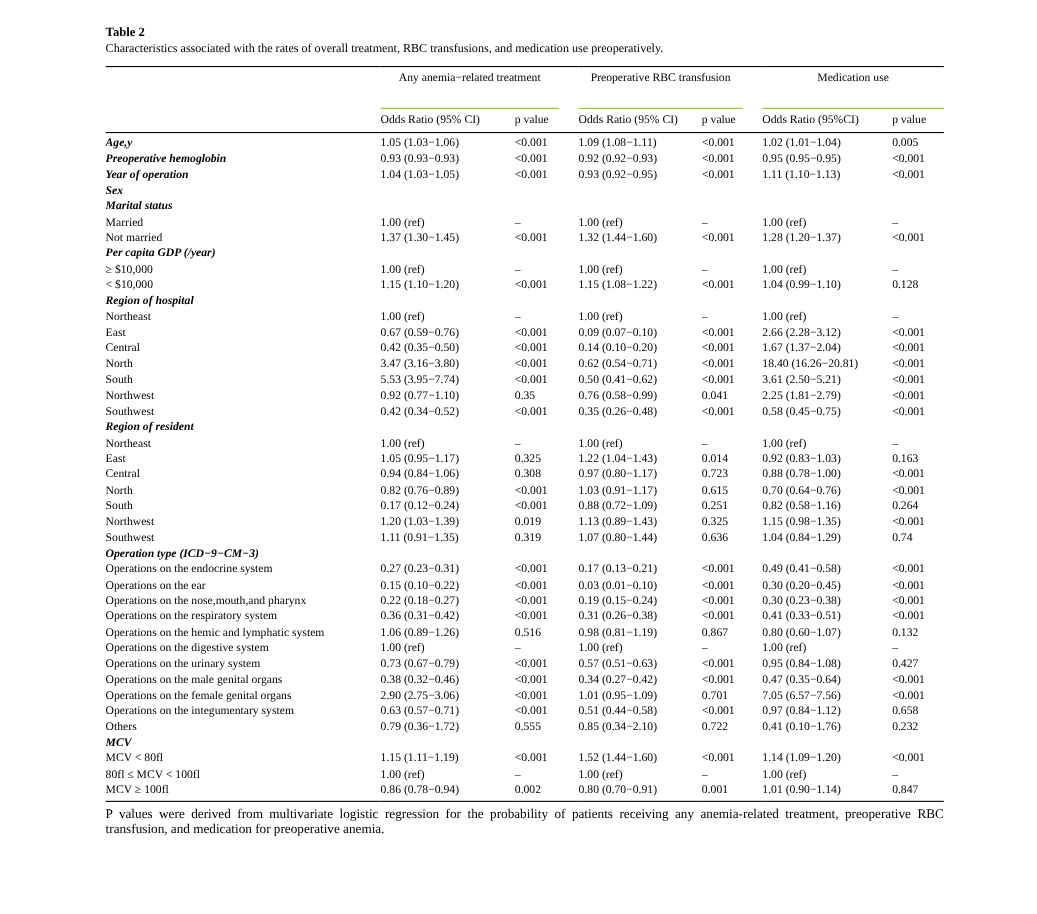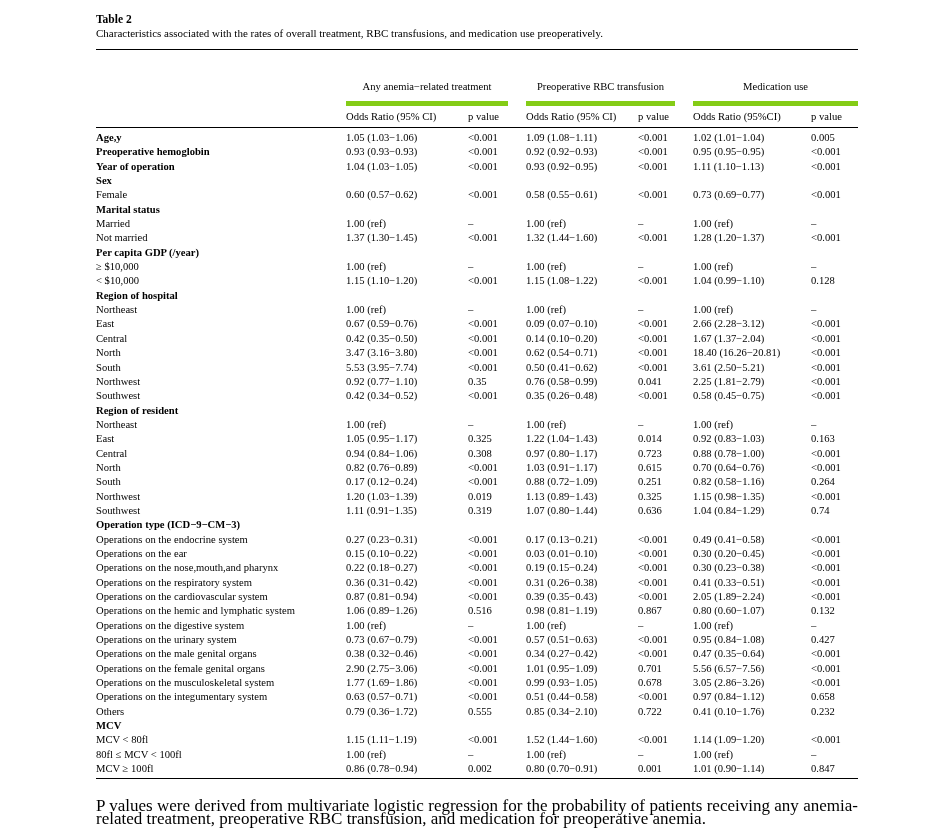--- a/index.html
+++ b/index.html
@@ -4,21 +4,21 @@
 <style>
   html, body { margin: 0; padding: 0; }
   body {
     width: 943px; height: 831px;
     background: #ffffff;
     font-family: "Liberation Serif", serif;
     color: #000;
     position: relative;
     overflow: hidden;
   }
-  .content { position: absolute; left: 96px; top: 12px; width: 762px; }
+  .content { position: absolute; left: 96px; top: 23px; width: 762px; }
 
   .table-label { font-size: 11.5px; font-weight: bold; line-height: 14px; }
   .table-caption { font-size: 11px; line-height: 14px; margin-bottom: 9px; }
 
   table {
     border-collapse: collapse;
     table-layout: fixed;
     width: 762px;
     border-top: 1px solid #000;
     border-bottom: 1px solid #000;
@@ -28,42 +28,41 @@
     text-align: left;
     font-weight: normal;
     font-size: 10.6px;
     white-space: nowrap;
   }
   thead th { vertical-align: bottom; }
 
   
   th.group { padding-top: 4px; overflow: visible; }
   th.group .ginner {
-    border-bottom: 5px solid #84cc16;
+    border-bottom: 1px solid #84cc16;
     text-align: center;
-    padding-bottom: 8px;
+    padding-bottom: 20px;
     line-height: 13px;
-    margin-top: 26px;
   }
   th.group.gap .ginner { margin-right: 18px; }
 
   tr.subrow th {
     padding: 4px 0 4px 0;
     line-height: 13px;
     border-bottom: 1px solid #000;
   }
 
   tbody td { line-height: 14.35px; overflow: hidden; }
   tbody tr:first-child td { padding-top: 3px; }
   tbody tr:last-child td { padding-bottom: 2px; }
-  td.bold { font-weight: bold; }
+  td.bold { font-weight: bold; font-style: italic; }
 
   .footnote {
-    margin-top: 20px;
-    font-size: 17px;
+    margin-top: 5px;
+    font-size: 12px;
     line-height: 13px;
     text-align: justify;
     width: 762px;
   }
 </style>
 </head>
 <body>
 
 <div class="content">
   <div class="table-label">Table 2</div>
@@ -133,29 +132,20 @@
         <tr>
           <td class="bold">Sex</td>
           <td></td>
           <td></td>
           <td></td>
           <td></td>
           <td></td>
           <td></td>
         </tr>
         <tr>
-          <td>Female</td>
-          <td>0.60 (0.57−0.62)</td>
-          <td>&lt;0.001</td>
-          <td>0.58 (0.55−0.61)</td>
-          <td>&lt;0.001</td>
-          <td>0.73 (0.69−0.77)</td>
-          <td>&lt;0.001</td>
-        </tr>
-        <tr>
           <td class="bold">Marital status</td>
           <td></td>
           <td></td>
           <td></td>
           <td></td>
           <td></td>
           <td></td>
         </tr>
         <tr>
           <td>Married</td>
@@ -385,29 +375,20 @@
         <tr>
           <td>Operations on the respiratory system</td>
           <td>0.36 (0.31−0.42)</td>
           <td>&lt;0.001</td>
           <td>0.31 (0.26−0.38)</td>
           <td>&lt;0.001</td>
           <td>0.41 (0.33−0.51)</td>
           <td>&lt;0.001</td>
         </tr>
         <tr>
-          <td>Operations on the cardiovascular system</td>
-          <td>0.87 (0.81−0.94)</td>
-          <td>&lt;0.001</td>
-          <td>0.39 (0.35−0.43)</td>
-          <td>&lt;0.001</td>
-          <td>2.05 (1.89−2.24)</td>
-          <td>&lt;0.001</td>
-        </tr>
-        <tr>
           <td>Operations on the hemic and lymphatic system</td>
           <td>1.06 (0.89−1.26)</td>
           <td>0.516</td>
           <td>0.98 (0.81−1.19)</td>
           <td>0.867</td>
           <td>0.80 (0.60−1.07)</td>
           <td>0.132</td>
         </tr>
         <tr>
           <td>Operations on the digestive system</td>
@@ -435,30 +416,21 @@
           <td>&lt;0.001</td>
           <td>0.47 (0.35−0.64)</td>
           <td>&lt;0.001</td>
         </tr>
         <tr>
           <td>Operations on the female genital organs</td>
           <td>2.90 (2.75−3.06)</td>
           <td>&lt;0.001</td>
           <td>1.01 (0.95−1.09)</td>
           <td>0.701</td>
-          <td>5.56 (6.57−7.56)</td>
-          <td>&lt;0.001</td>
-        </tr>
-        <tr>
-          <td>Operations on the musculoskeletal system</td>
-          <td>1.77 (1.69−1.86)</td>
-          <td>&lt;0.001</td>
-          <td>0.99 (0.93−1.05)</td>
-          <td>0.678</td>
-          <td>3.05 (2.86−3.26)</td>
+          <td>7.05 (6.57−7.56)</td>
           <td>&lt;0.001</td>
         </tr>
         <tr>
           <td>Operations on the integumentary system</td>
           <td>0.63 (0.57−0.71)</td>
           <td>&lt;0.001</td>
           <td>0.51 (0.44−0.58)</td>
           <td>&lt;0.001</td>
           <td>0.97 (0.84−1.12)</td>
           <td>0.658</td>

